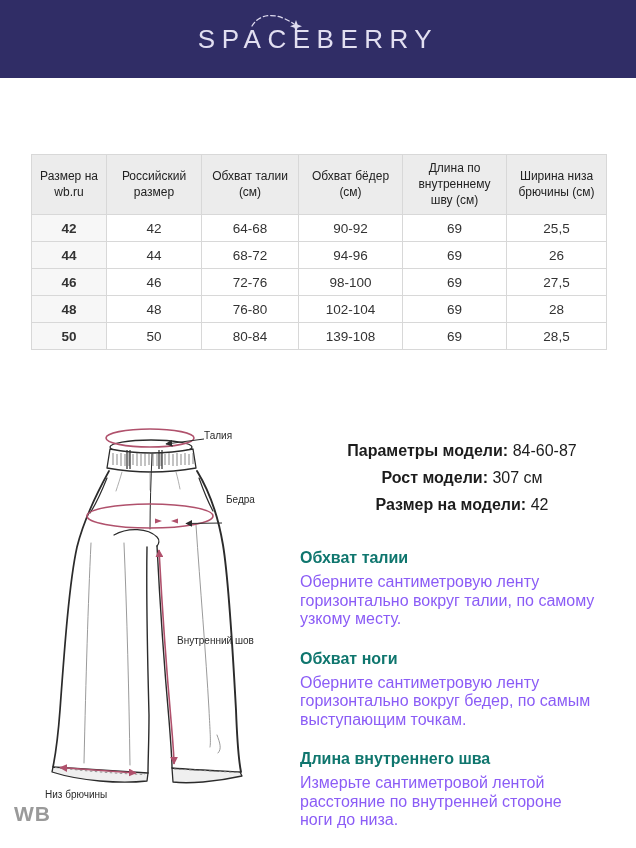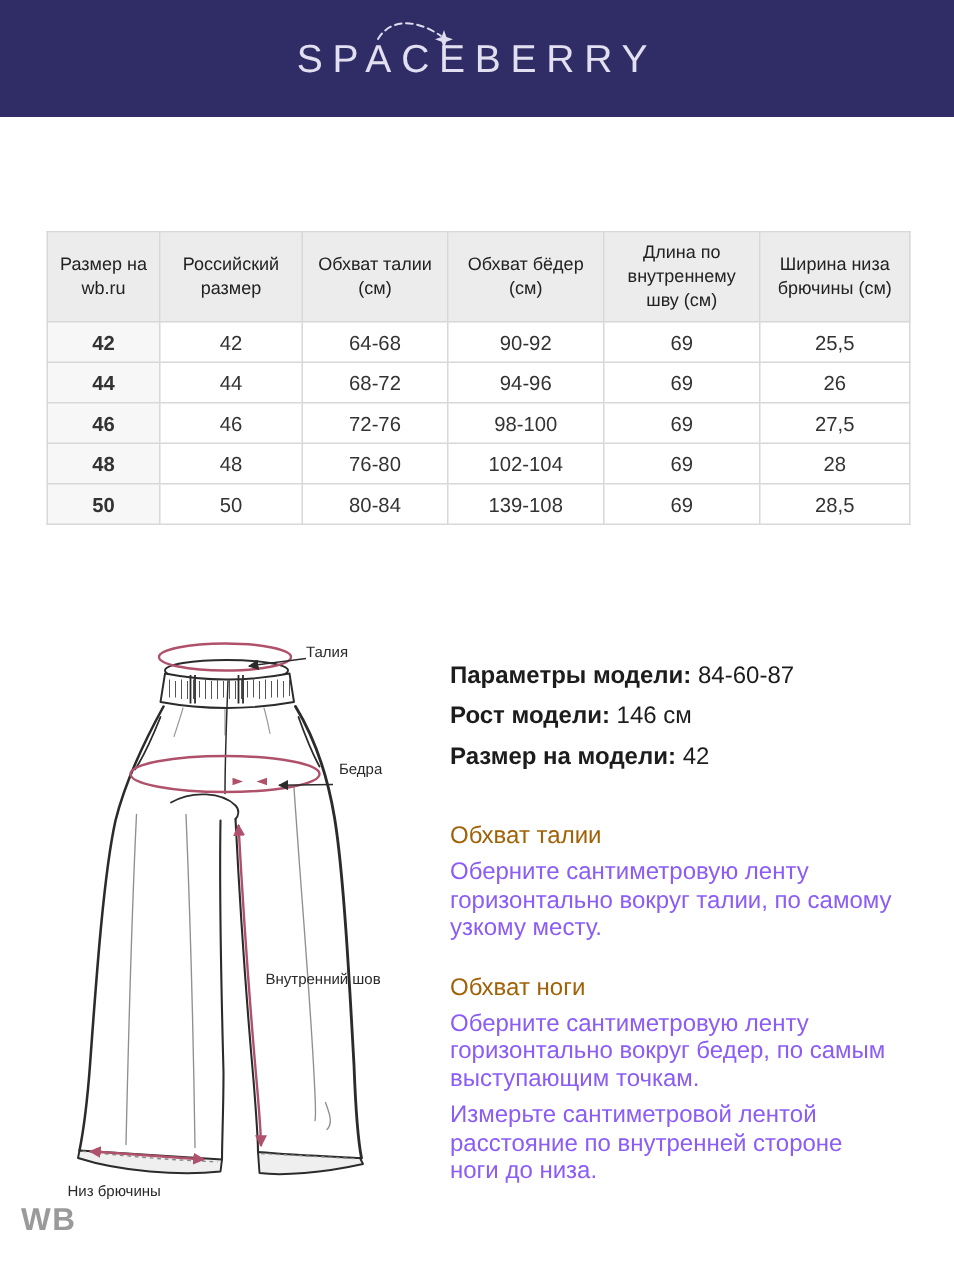--- a/index.html
+++ b/index.html
@@ -34,28 +34,28 @@
   .size-table td:first-child{background:#f7f7f7;font-weight:700;}
   
   .diagram{position:absolute;left:10px;top:415px;width:300px;height:410px;}
   .diagram svg{position:absolute;left:0;top:0;}
   .dlabel{
     position:absolute;font-size:10px;font-weight:500;color:#2a2a2a;line-height:17px;
     white-space:nowrap;
   }
   .dlabel.wrap{white-space:normal;}
   .lbl-waist{left:194px;top:12px;}
-  .lbl-hips{left:216px;top:90px;}
-  .lbl-inseam{left:167px;top:230px;width:100px;}
+  .lbl-hips{left:216px;top:76px;}
+  .lbl-inseam{left:167px;top:217px;width:100px;}
   .lbl-hem{left:35px;top:371px;}
   
   .info{position:absolute;left:300px;top:437px;width:324px;}
-  .param-line{font-size:16px;line-height:27px;color:#1c1c1c;}
+  .param-line{font-size:16px;line-height:27px;color:#1c1c1c;text-align:center;}
   .param-line b{font-weight:700;}
-  .guide h3{font-size:16px;font-weight:400;color:#a16207;margin:0;}
+  .guide h3{font-size:16px;font-weight:700;color:#0f766e;margin:0;}
   .guide .sec1 h3{margin-top:31px;}
   .guide .sec h3{margin-top:21px;}
   .guide p{font-size:16px;line-height:18.5px;color:#8b5cf6;margin:6px 0 0 0;width:312px;}
   .guide .sec3 p{width:272px;}
   
   .wb{
     position:absolute;left:14px;top:802px;font-size:21px;font-weight:700;
     color:#9a9a9a;letter-spacing:1px;
   }
 </style>
@@ -202,36 +202,37 @@
     <div class="dlabel lbl-hips">Бедра</div>
     <div class="dlabel wrap lbl-inseam">Внутренний шов</div>
     <div class="dlabel lbl-hem">Низ брючины</div>
   </div>
 
   <div class="info">
     <div class="param-line">
       <b>Параметры модели:</b><span> 84-60-87</span>
     </div>
     <div class="param-line">
-      <b>Рост модели:</b><span> 146 см</span>
+      <b>Рост модели:</b><span> 307 см</span>
     </div>
     <div class="param-line">
       <b>Размер на модели:</b><span> 42</span>
     </div>
 
     <div class="guide">
       <div class="sec1">
         <h3>Обхват талии</h3>
         <p>Оберните сантиметровую ленту горизонтально вокруг талии, по самому узкому месту.</p>
       </div>
       <div class="sec">
         <h3>Обхват ноги</h3>
         <p>Оберните сантиметровую ленту горизонтально вокруг бедер, по самым выступающим точкам.</p>
       </div>
       <div class="sec sec3">
+        <h3>Длина внутреннего шва</h3>
         <p>Измерьте сантиметровой лентой расстояние по внутренней стороне ноги до низа.</p>
       </div>
     </div>
   </div>
 
   <div class="wb">WB</div>
 
 </div>
 
 </body></html>

